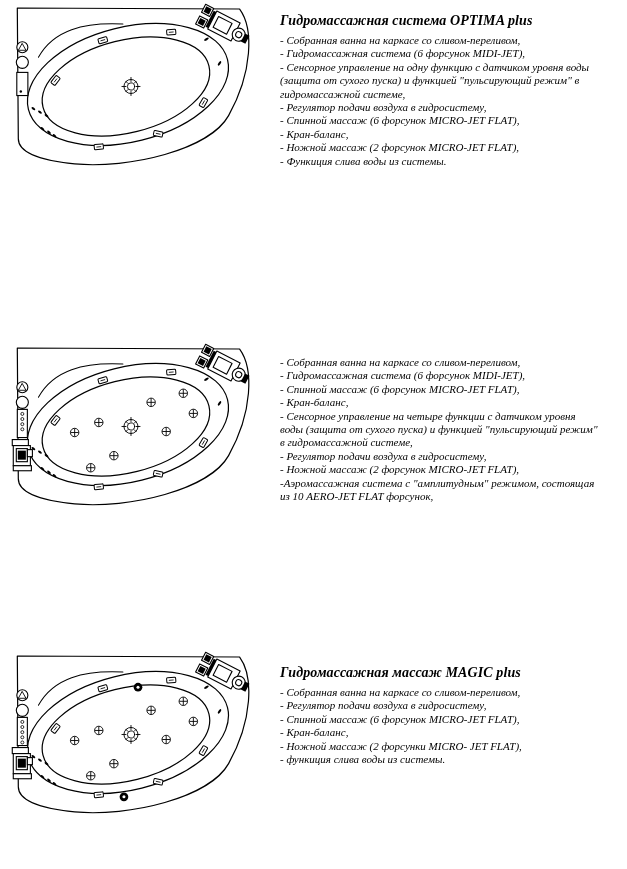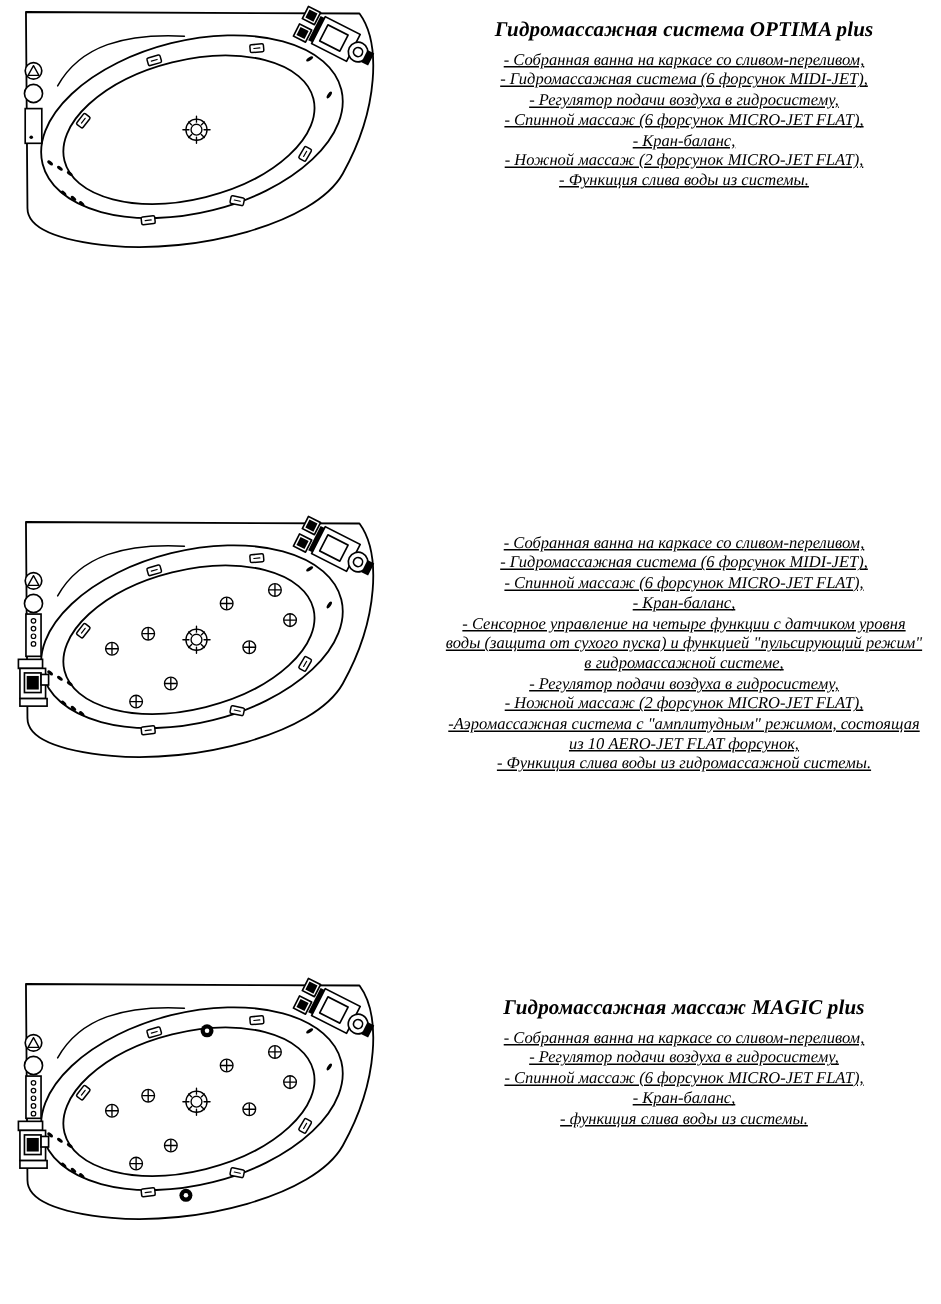--- a/index.html
+++ b/index.html
@@ -4,28 +4,28 @@
 <style>
   html,body{margin:0;padding:0;background:#ffffff;}
   .page{
     position:relative;width:627px;height:869px;background:#ffffff;
     font-family:"Liberation Serif","DejaVu Serif",serif;color:#000;overflow:hidden;
   }
   .drawing{position:absolute;left:8px;width:250px;height:166px;}
   .d1{top:6px}.d2{top:346px}.d3{top:654px}
   .bath{width:250px;height:166px;display:block;overflow:visible;}
   svg{overflow:visible;}
-  .info{position:absolute;left:296px;width:320px;text-align:center;}
+  .info{position:absolute;left:280px;width:320px;}
   .i1{top:12px}.i2{top:356px}.i3{top:664px}
   .title{
     font-style:italic;font-weight:bold;font-size:14px;line-height:17px;
     margin:0 0 5px 0;letter-spacing:0.1px;
   }
   .feature{
-    font-style:italic;font-size:11px;line-height:13.4px;text-decoration:underline;
+    font-style:italic;font-size:11px;line-height:13.4px;
   }
   .defs-holder{position:absolute;width:0;height:0;overflow:hidden;}
 </style>
 </head>
 <body>
 
 <svg class="defs-holder" aria-hidden="true">
   <defs>
 
     <g id="bath-base" stroke="#000" fill="none" stroke-width="1.2" stroke-linejoin="round" stroke-linecap="round">
@@ -173,20 +173,21 @@
     <svg class="bath" viewBox="0 0 248 165">
       <use href="#bath-base"></use>
       <use href="#controls-basic"></use>
     </svg>
   </div>
   <div class="info i1">
     <h2 class="title">Гидромассажная система OPTIMA plus</h2>
     <div class="features">
         <div class="feature">- Собранная ванна на каркасе со сливом-переливом,</div>
         <div class="feature">- Гидромассажная система (6 форсунок MIDI-JET),</div>
+        <div class="feature">- Сенсорное управление на одну функцию с датчиком уровня воды (защита от сухого пуска) и функцией "пульсирующий режим" в гидромассажной системе,</div>
         <div class="feature">- Регулятор подачи воздуха в гидросистему,</div>
         <div class="feature">- Спинной массаж (6 форсунок MICRO-JET FLAT),</div>
         <div class="feature">- Кран-баланс,</div>
         <div class="feature">- Ножной массаж (2 форсунок MICRO-JET FLAT),</div>
         <div class="feature">- Функиция слива воды из системы.</div>
       </div>
   </div>
 
   <div class="drawing d2">
     <svg class="bath" viewBox="0 0 248 165">
@@ -198,37 +199,37 @@
   <div class="info i2">
     <div class="features">
         <div class="feature">- Собранная ванна на каркасе со сливом-переливом,</div>
         <div class="feature">- Гидромассажная система (6 форсунок MIDI-JET),</div>
         <div class="feature">- Спинной массаж (6 форсунок MICRO-JET FLAT),</div>
         <div class="feature">- Кран-баланс,</div>
         <div class="feature">- Сенсорное управление на четыре функции с датчиком уровня воды (защита от сухого пуска) и функцией "пульсирующий режим" в гидромассажной системе,</div>
         <div class="feature">- Регулятор подачи воздуха в гидросистему,</div>
         <div class="feature">- Ножной массаж (2 форсунок MICRO-JET FLAT),</div>
         <div class="feature">-Аэромассажная система с "амплитудным" режимом, состоящая из 10 AERO-JET FLAT форсунок,</div>
-        <div class="feature">- Функиция слива воды из гидромассажной системы.</div>
       </div>
   </div>
 
   <div class="drawing d3">
     <svg class="bath" viewBox="0 0 248 165">
       <use href="#bath-base"></use>
       <use href="#controls-sensor"></use>
       <use href="#panel-dot-5"></use>
       <use href="#aero-jets"></use>
       <use href="#led-lights"></use>
     </svg>
   </div>
   <div class="info i3">
     <h2 class="title">Гидромассажная массаж MAGIC plus</h2>
     <div class="features">
         <div class="feature">- Собранная ванна на каркасе со сливом-переливом,</div>
         <div class="feature">- Регулятор подачи воздуха в гидросистему,</div>
         <div class="feature">- Спинной массаж (6 форсунок MICRO-JET FLAT),</div>
         <div class="feature">- Кран-баланс,</div>
+        <div class="feature">- Ножной массаж (2 форсунки MICRO- JET FLAT),</div>
         <div class="feature">- функиция слива воды из системы.</div>
       </div>
   </div>
 
 </div>
 
 </body></html>

